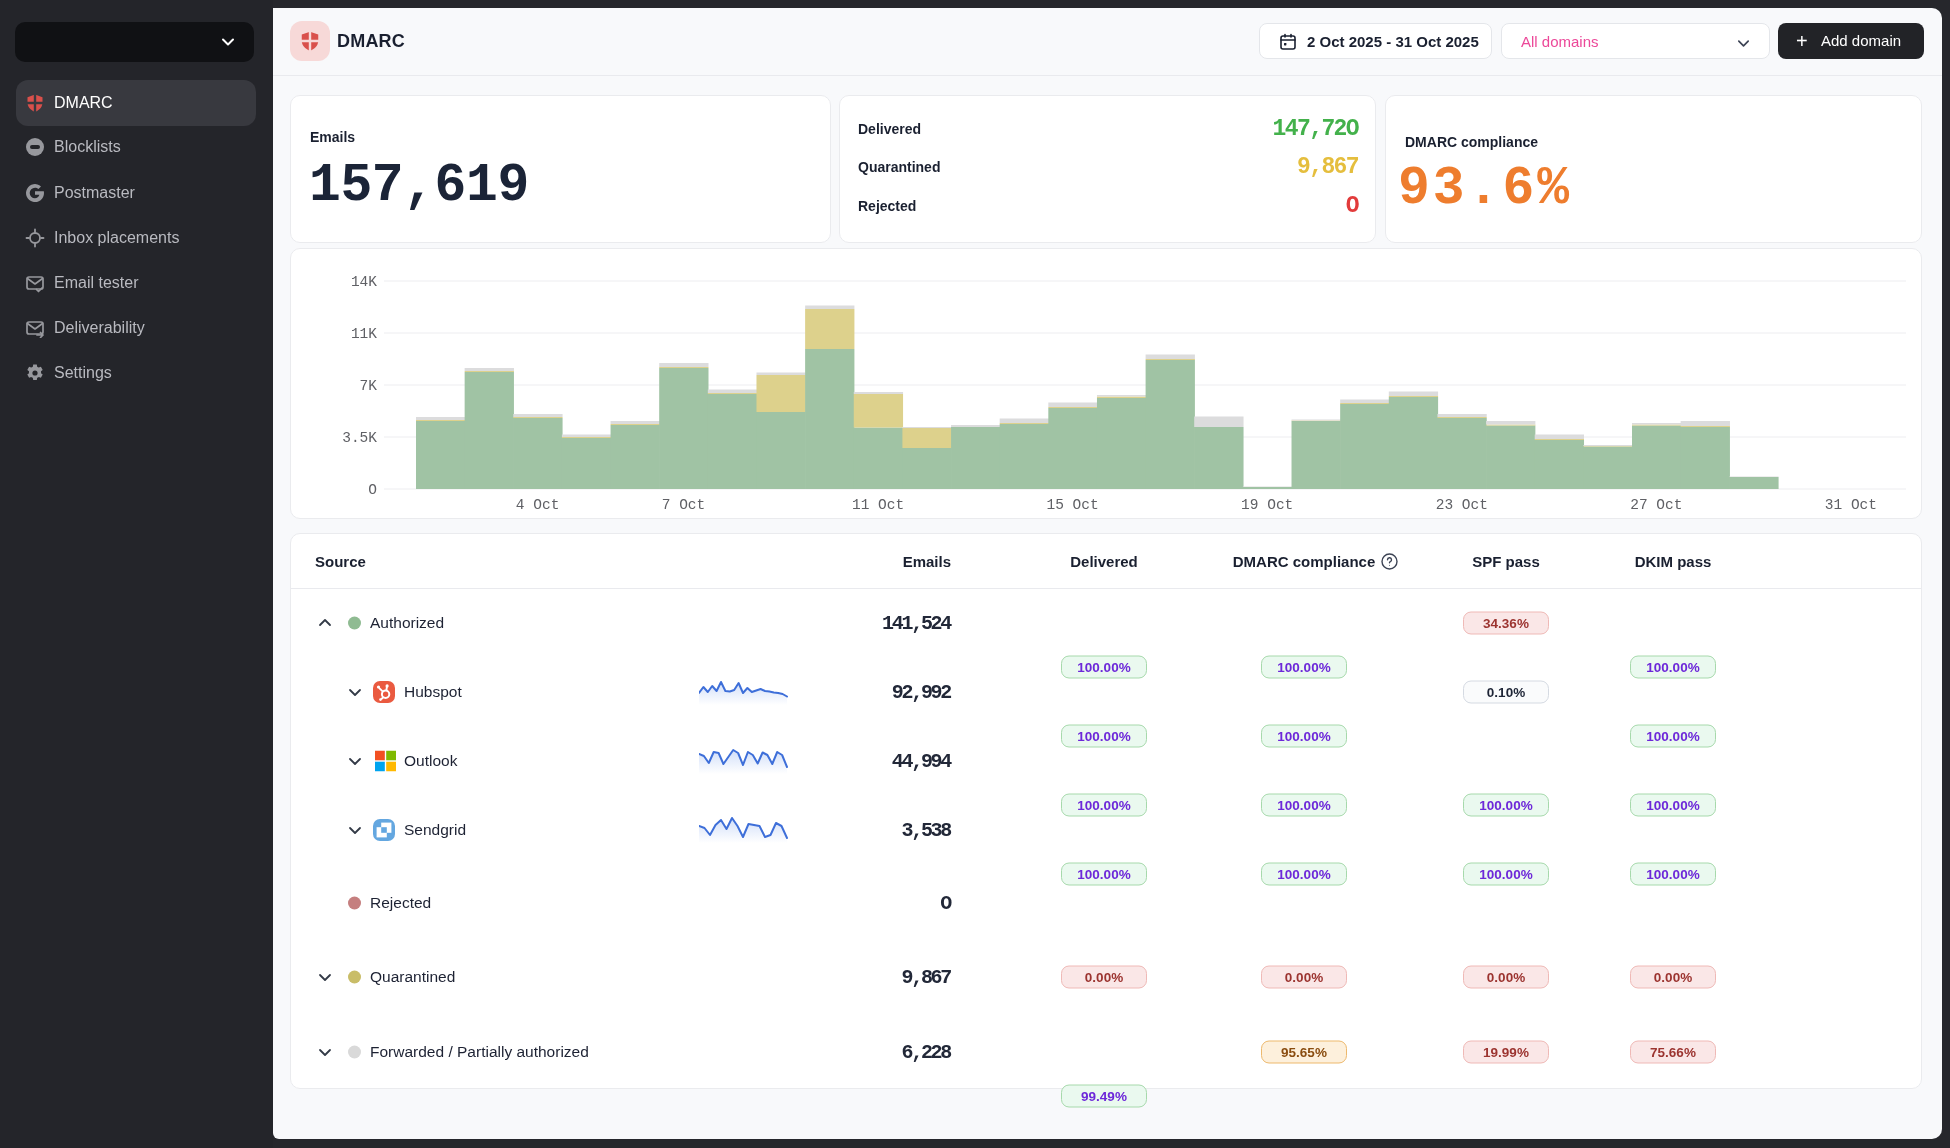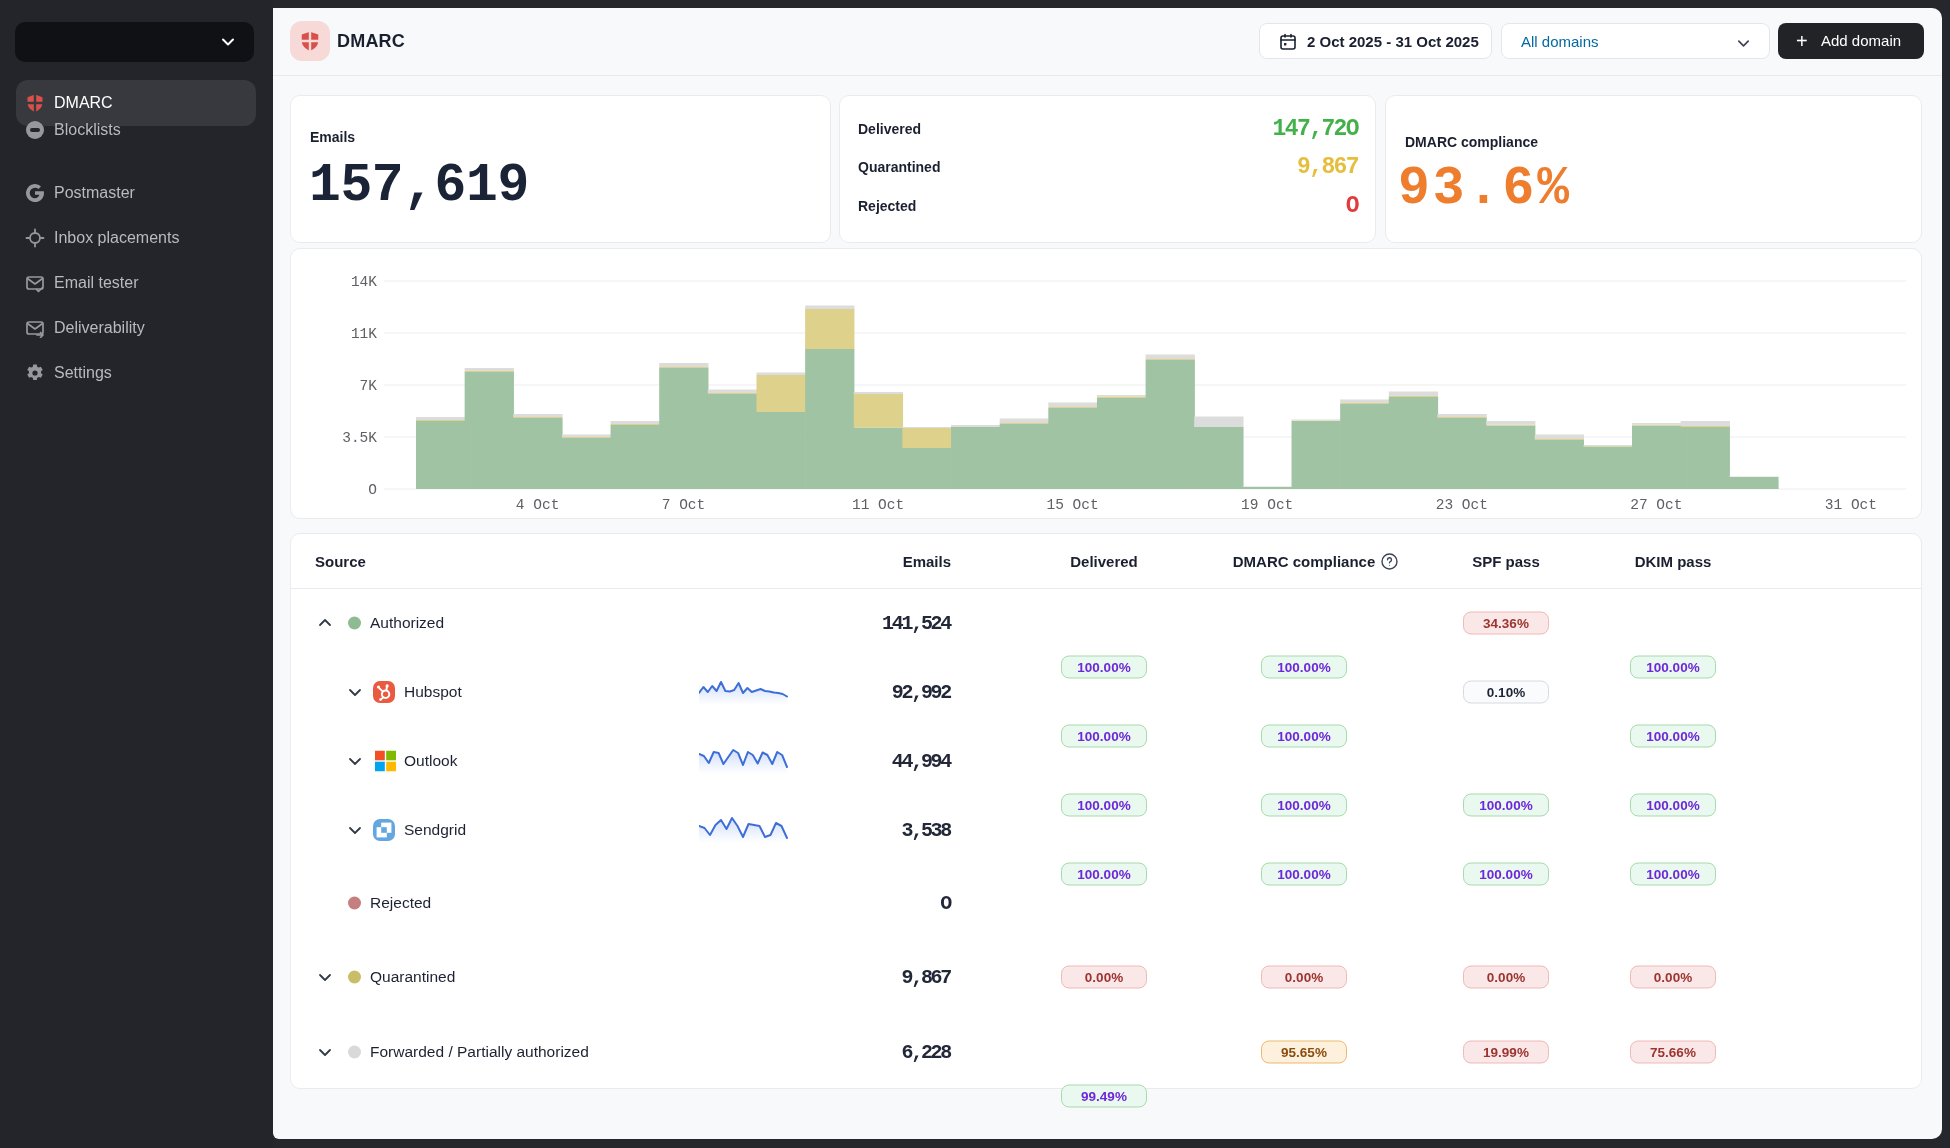--- a/index.html
+++ b/index.html
@@ -19,21 +19,21 @@
   .panel { position:absolute; left:273px; top:8px; width:1669px; height:1131px; background:#f8f9fb; border-radius:0 10px 10px 6px; overflow:hidden; }
 
   
   .hdr { position:absolute; left:0; top:0; width:1669px; height:68px; border-bottom:1px solid #e9eaee; }
   .hdr-ico { position:absolute; left:17px; top:13px; width:40px; height:40px; background:#f7d9d8; border-radius:12px; }
   .hdr-title { position:absolute; left:64px; top:23px; font-size:18px; font-weight:700; color:#1a2030; letter-spacing:0.2px; }
   .datepill { position:absolute; left:986px; top:15px; width:233px; height:36px; background:#fff; border:1px solid #e4e6ea; border-radius:8px; }
   .datepill .txt { position:absolute; left:47px; top:9px; font-size:15px; font-weight:600; color:#1a2030; }
   .datepill svg { position:absolute; left:19px; top:9px; }
   .domsel { position:absolute; left:1228px; top:15px; width:269px; height:36px; background:#fff; border:1px solid #e4e6ea; border-radius:8px; }
-  .domsel .txt { position:absolute; left:19px; top:9px; font-size:15px; font-weight:500; color:#0369a1; }
+  .domsel .txt { position:absolute; left:19px; top:9px; font-size:15px; font-weight:500; color:#ec4899; }
   .domsel svg { position:absolute; right:18px; top:12px; }
   .addbtn { position:absolute; left:1505px; top:15px; width:146px; height:36px; background:#222327; border-radius:8px; color:#fff; font-size:15px; font-weight:500; }
   .addbtn .plus { position:absolute; left:18px; top:7px; font-size:20px; font-weight:400; }
   .addbtn .txt { position:absolute; left:43px; top:9px; }
 
   
   .card { position:absolute; background:#fff; border:1px solid #eaebee; border-radius:10px; }
   #card1 { left:17px; top:87px; width:541px; height:148px; }
   #card2 { left:566px; top:87px; width:537px; height:148px; }
   #card3 { left:1112px; top:87px; width:537px; height:148px; }
@@ -74,21 +74,21 @@
         <path d="M3 5.5 L8 10.5 L13 5.5" stroke="#fff" stroke-width="2" fill="none" stroke-linecap="round" stroke-linejoin="round"></path>
       </svg>
   </div>
   <div class="nav-item active" style="top:80px; height:46px;">
     <svg class="ico" viewBox="0 0 20 20">
         <path d="M10 1.5 L17.5 4.2 V9.5 C17.5 14 14.5 17 10 19 C5.5 17 2.5 14 2.5 9.5 V4.2 Z" fill="#d9504b"></path>
         <path d="M10 0 V20 M0 10 H20" stroke="#38393f" stroke-width="2.4"></path>
       </svg>
     <span class="lbl">DMARC</span>
   </div>
-  <div class="nav-item" style="top:107px;text-align:right;">
+  <div class="nav-item" style="top:124px;text-align:right;">
     <svg class="ico" viewBox="0 0 20 20">
         <circle cx="10" cy="10" r="9" fill="#97989d"></circle>
         <rect x="5" y="8" width="10" height="4" rx="2" fill="#242529"></rect>
       </svg>
     <span class="lbl">Blocklists</span>
   </div>
   <div class="nav-item" style="top:170px;">
     <svg class="ico" viewBox="0 0 20 20">
         <path d="M17.8 8.3 H10 v3.5 h4.4 c-0.6 2.2-2.4 3.5-4.4 3.5 a5.3 5.3 0 1 1 0-10.6 c1.3 0 2.5 0.5 3.4 1.3 l2.6-2.6 A9 9 0 1 0 19 10 c0-0.6-0.1-1.2-0.2-1.7z" fill="#97989d"></path>
       </svg>

